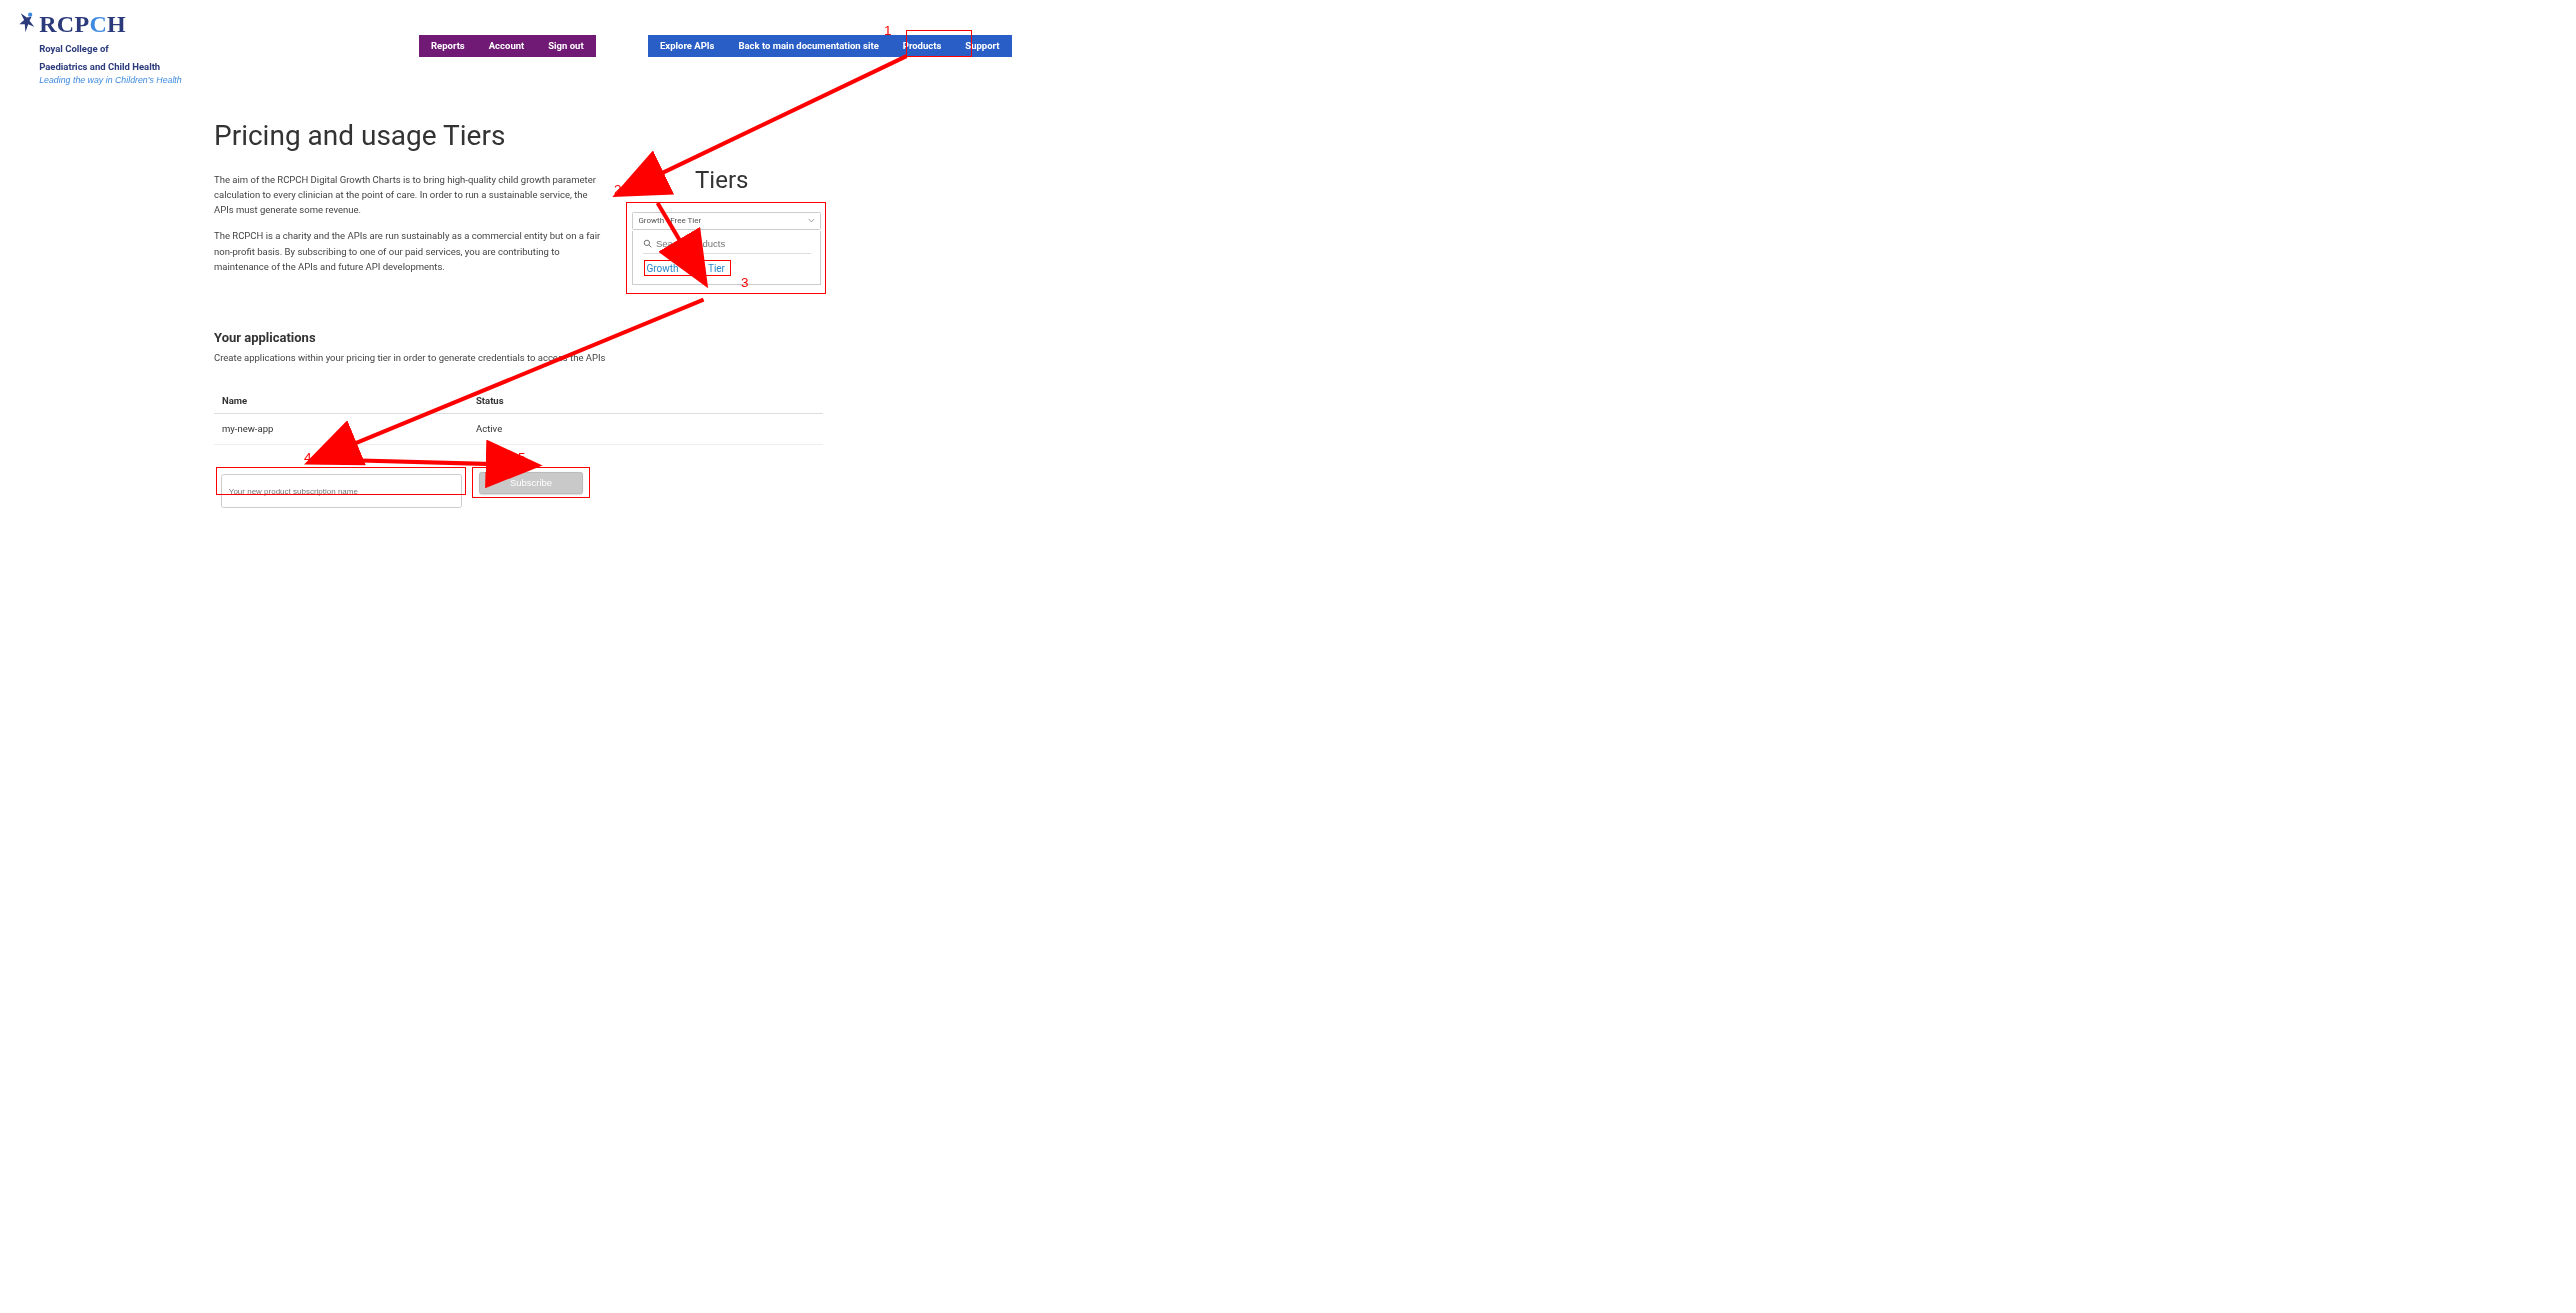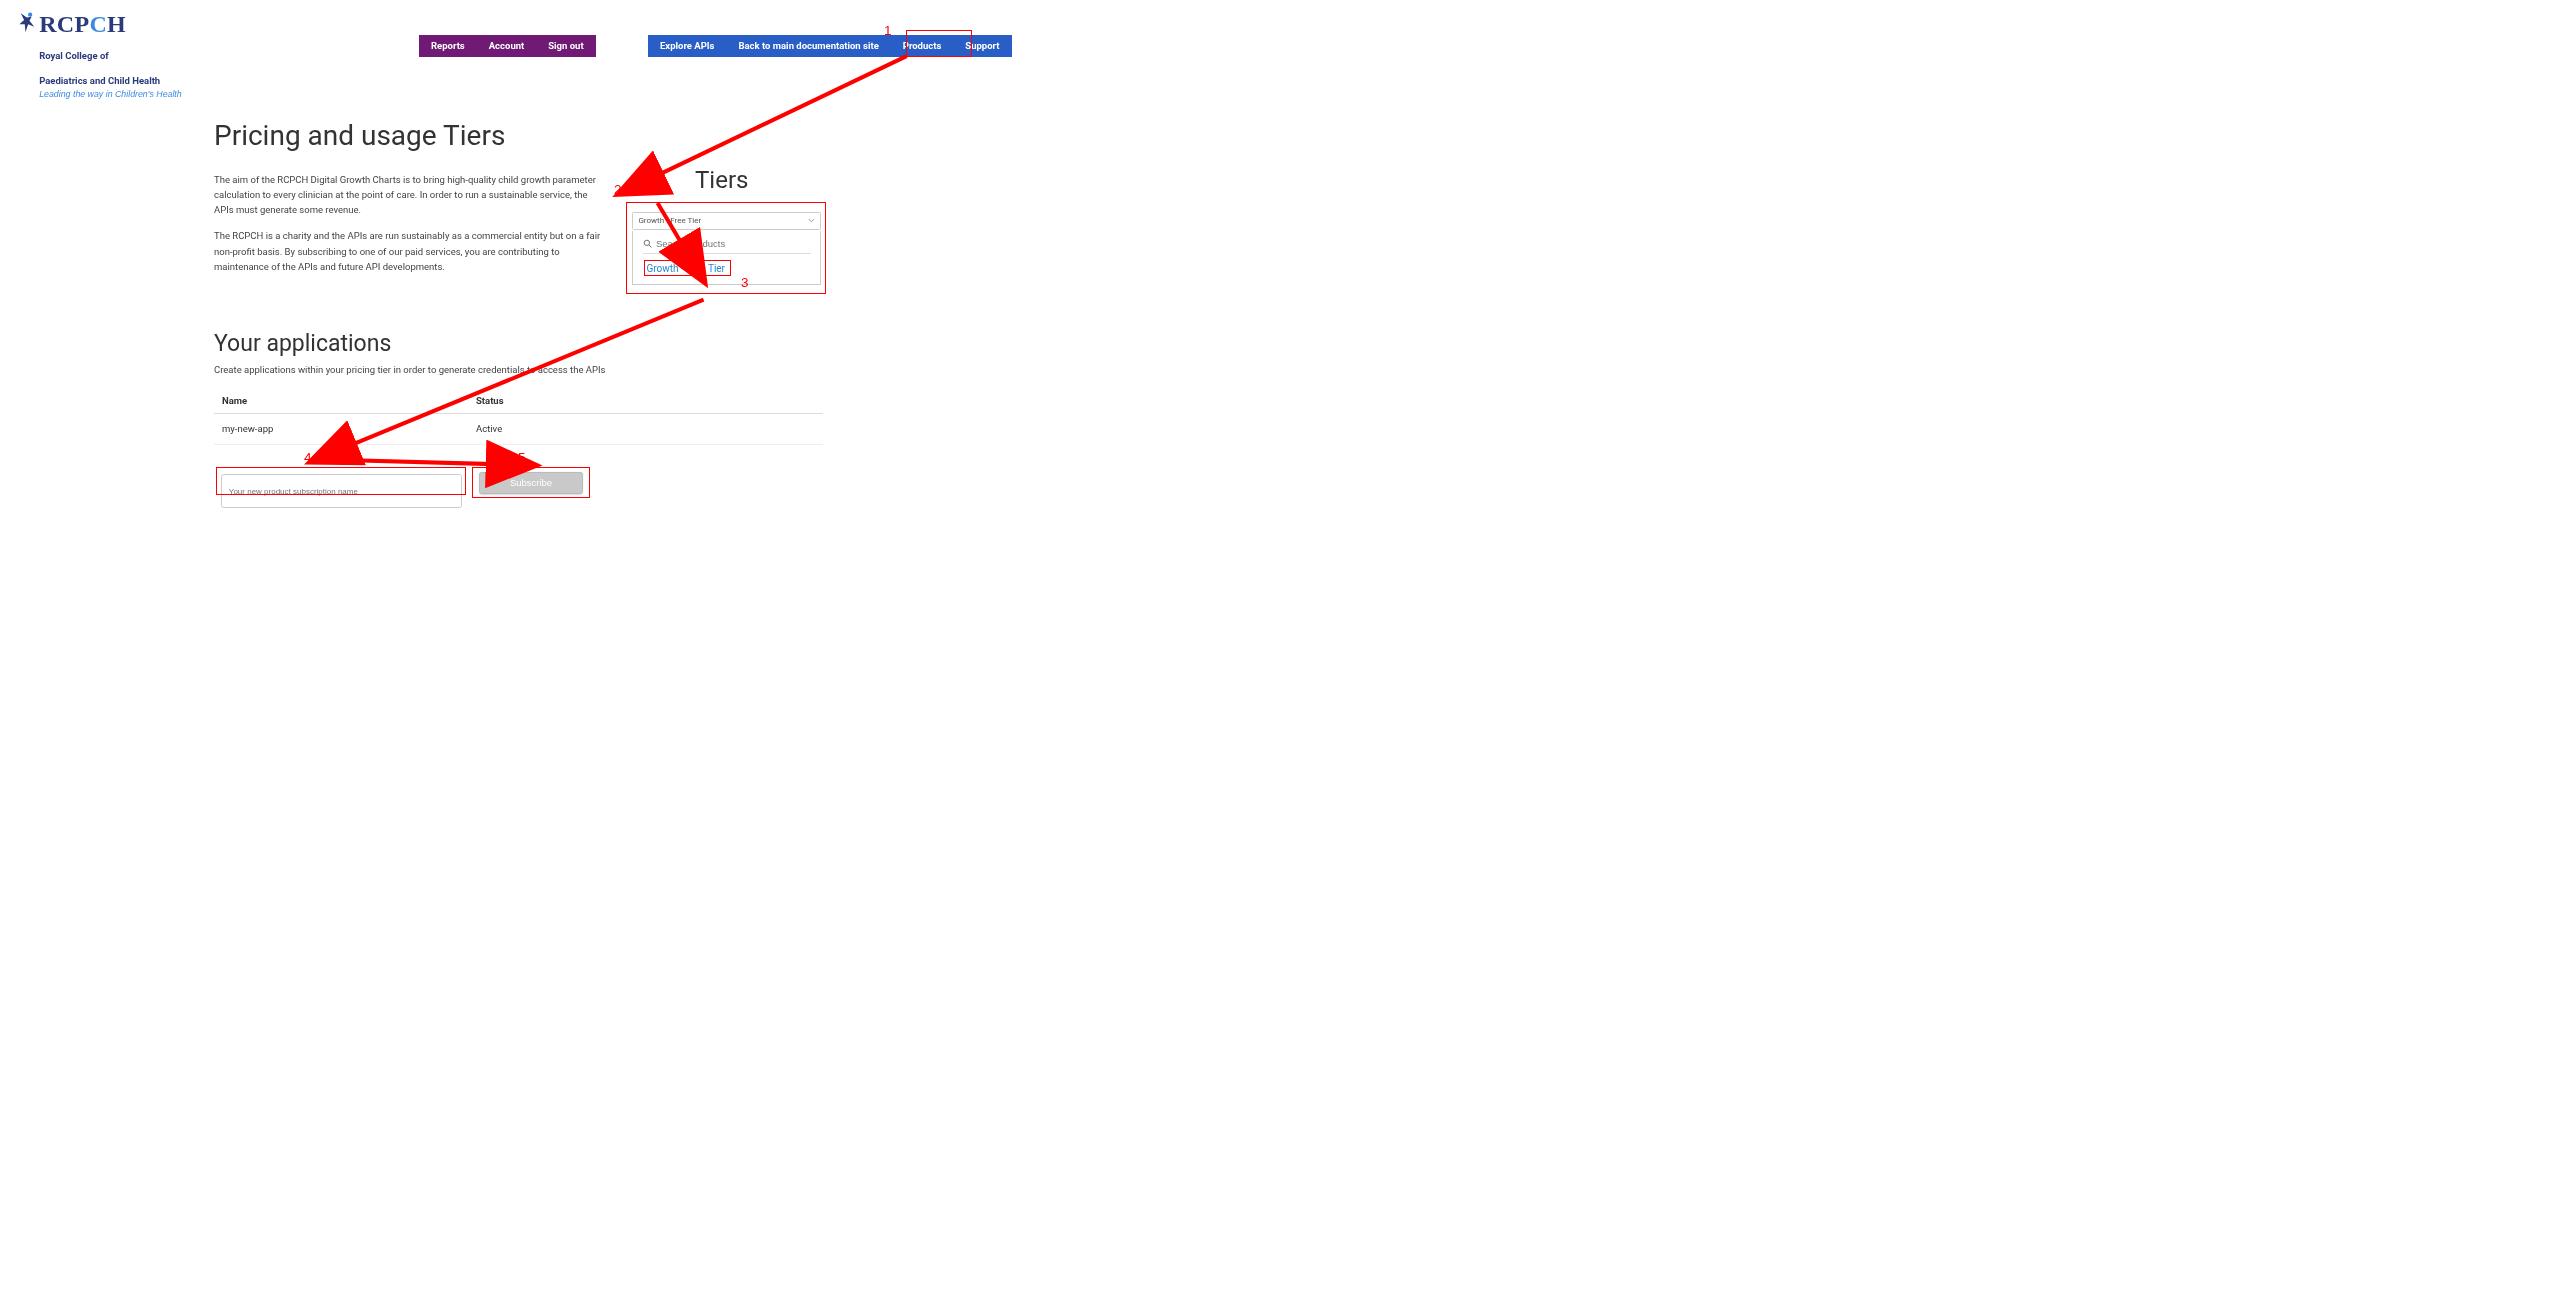--- a/index.html
+++ b/index.html
@@ -5,21 +5,21 @@
   * { margin: 0; padding: 0; box-sizing: border-box; }
   body { font-family: -apple-system, BlinkMacSystemFont, "Segoe UI", Roboto, Arial, sans-serif; background: #fff; color: #333; }
   .page { width: 1031px; height: 525px; position: relative; }
 
   
   .logo-block { position: absolute; top: 12px; left: 17.6px; }
   .logo-top { display: flex; align-items: flex-start; gap: 4px; font-family: Liberation Serif, serif; }
   .logo-star { width: 17.6px; height: 21.6px; }
   .logo-rcpch { font-size: 24px; font-weight: 800; letter-spacing: 0.3px; color: #2a3a7a; line-height: 1; }
   .logo-rcpch .c2 { color: #3d8ae0; }
-  .logo-sub1 { margin-left: 21.6px; font-weight: 700; color: #2a3a7a; font-size: 9.5px; margin-top: 14px; }
+  .logo-sub1 { margin-left: 21.6px; font-weight: 700; color: #2a3a7a; font-size: 9.5px; margin-top: 7px; }
   .logo-sub2 { margin-left: 21.6px; color: #3d8ae0; font-size: 8.8px; font-style: italic; font-family: "Comic Sans MS", cursive, sans-serif; margin-top: 2.7px; }
 
   
   .nav1 { position: absolute; top: 35px; left: 419px; background: #701a75; display: flex; }
   .nav2 { position: absolute; top: 35px; left: 648px; background: #2a5ec7; display: flex; }
   .nav-item { color: #fff; font-weight: 700; font-size: 9.5px; padding: 5.4px 12px; cursor: pointer; }
 
   
   .redbox { position: absolute; border: 1.4px solid red; pointer-events: none; }
   .redlabel { position: absolute; color: red; font-size: 13.5px; font-family: Arial, sans-serif; pointer-events: none; }
@@ -34,21 +34,21 @@
   .tier-select { position: absolute; left: 632px; top: 212px; width: 189px; height: 17.6px; border: 0.7px solid #ccc; border-radius: 1.4px; background: #fff; display: flex; align-items: center; justify-content: space-between; padding: 0 5.4px; font-size: 8px; color: #555; cursor: pointer; }
   .tier-chevron { width: 6.8px; height: 6.8px; }
   .tier-dropdown { position: absolute; left: 632px; top: 231px; width: 189px; border: 0.7px solid #ccc; border-top: none; background: #fff; padding: 6.8px 9.5px 9.5px 9.5px; }
   .tier-search-row { display: flex; align-items: center; gap: 4px; border-bottom: 0.7px solid #ddd; padding-bottom: 4px; margin-bottom: 9.5px; }
   .tier-search-icon { width: 9.5px; height: 9.5px; flex-shrink: 0; }
   .tier-search-input { border: none; outline: none; font-size: 9.5px; color: #999; width: 100%; }
   .tier-option { color: #2a88c8; font-size: 10px; cursor: pointer; margin-left: 4px; }
 
   
   .apps-section { position: absolute; left: 214px; top: 330px; width: 609px; }
-  .apps-title { font-size: 23px; font-weight: 400; margin-bottom: 7px; }
+  .apps-title { font-size: 13px; font-weight: 700; margin-bottom: 7px; }
   .apps-sub { font-size: 9.5px; color: #444; }
   .apps-table { position: absolute; left: 214px; top: 388px; width: 609px; }
   .apps-th-row { display: flex; border-bottom: 0.7px solid #ddd; padding: 6.8px 8px; font-weight: 700; font-size: 9.5px; }
   .apps-td-row { display: flex; border-bottom: 0.7px solid #eee; padding: 9.5px 8px; font-size: 9.5px; }
   .col-name { width: 254px; }
   .col-status { flex: 1; }
 
   .subscribe-row { position: absolute; left: 221px; top: 474px; display: flex; gap: 41px; align-items: center; }
   .sub-input { width: 241px; height: 34px; border: 0.7px solid #ccc; border-radius: 2.7px; padding: 0 6.8px; font-size: 8px; color: #999; }
   .sub-btn { position: absolute; left: 479px; top: 472px; width: 104px; height: 21.6px; background: #c9c9c9; color: #fff; font-weight: 400; font-size: 9.5px; border: 0.7px solid #bbb; border-radius: 2.7px; cursor: pointer; box-shadow: 0 0.7px 1.4px rgba(0,0,0,0.15); }

